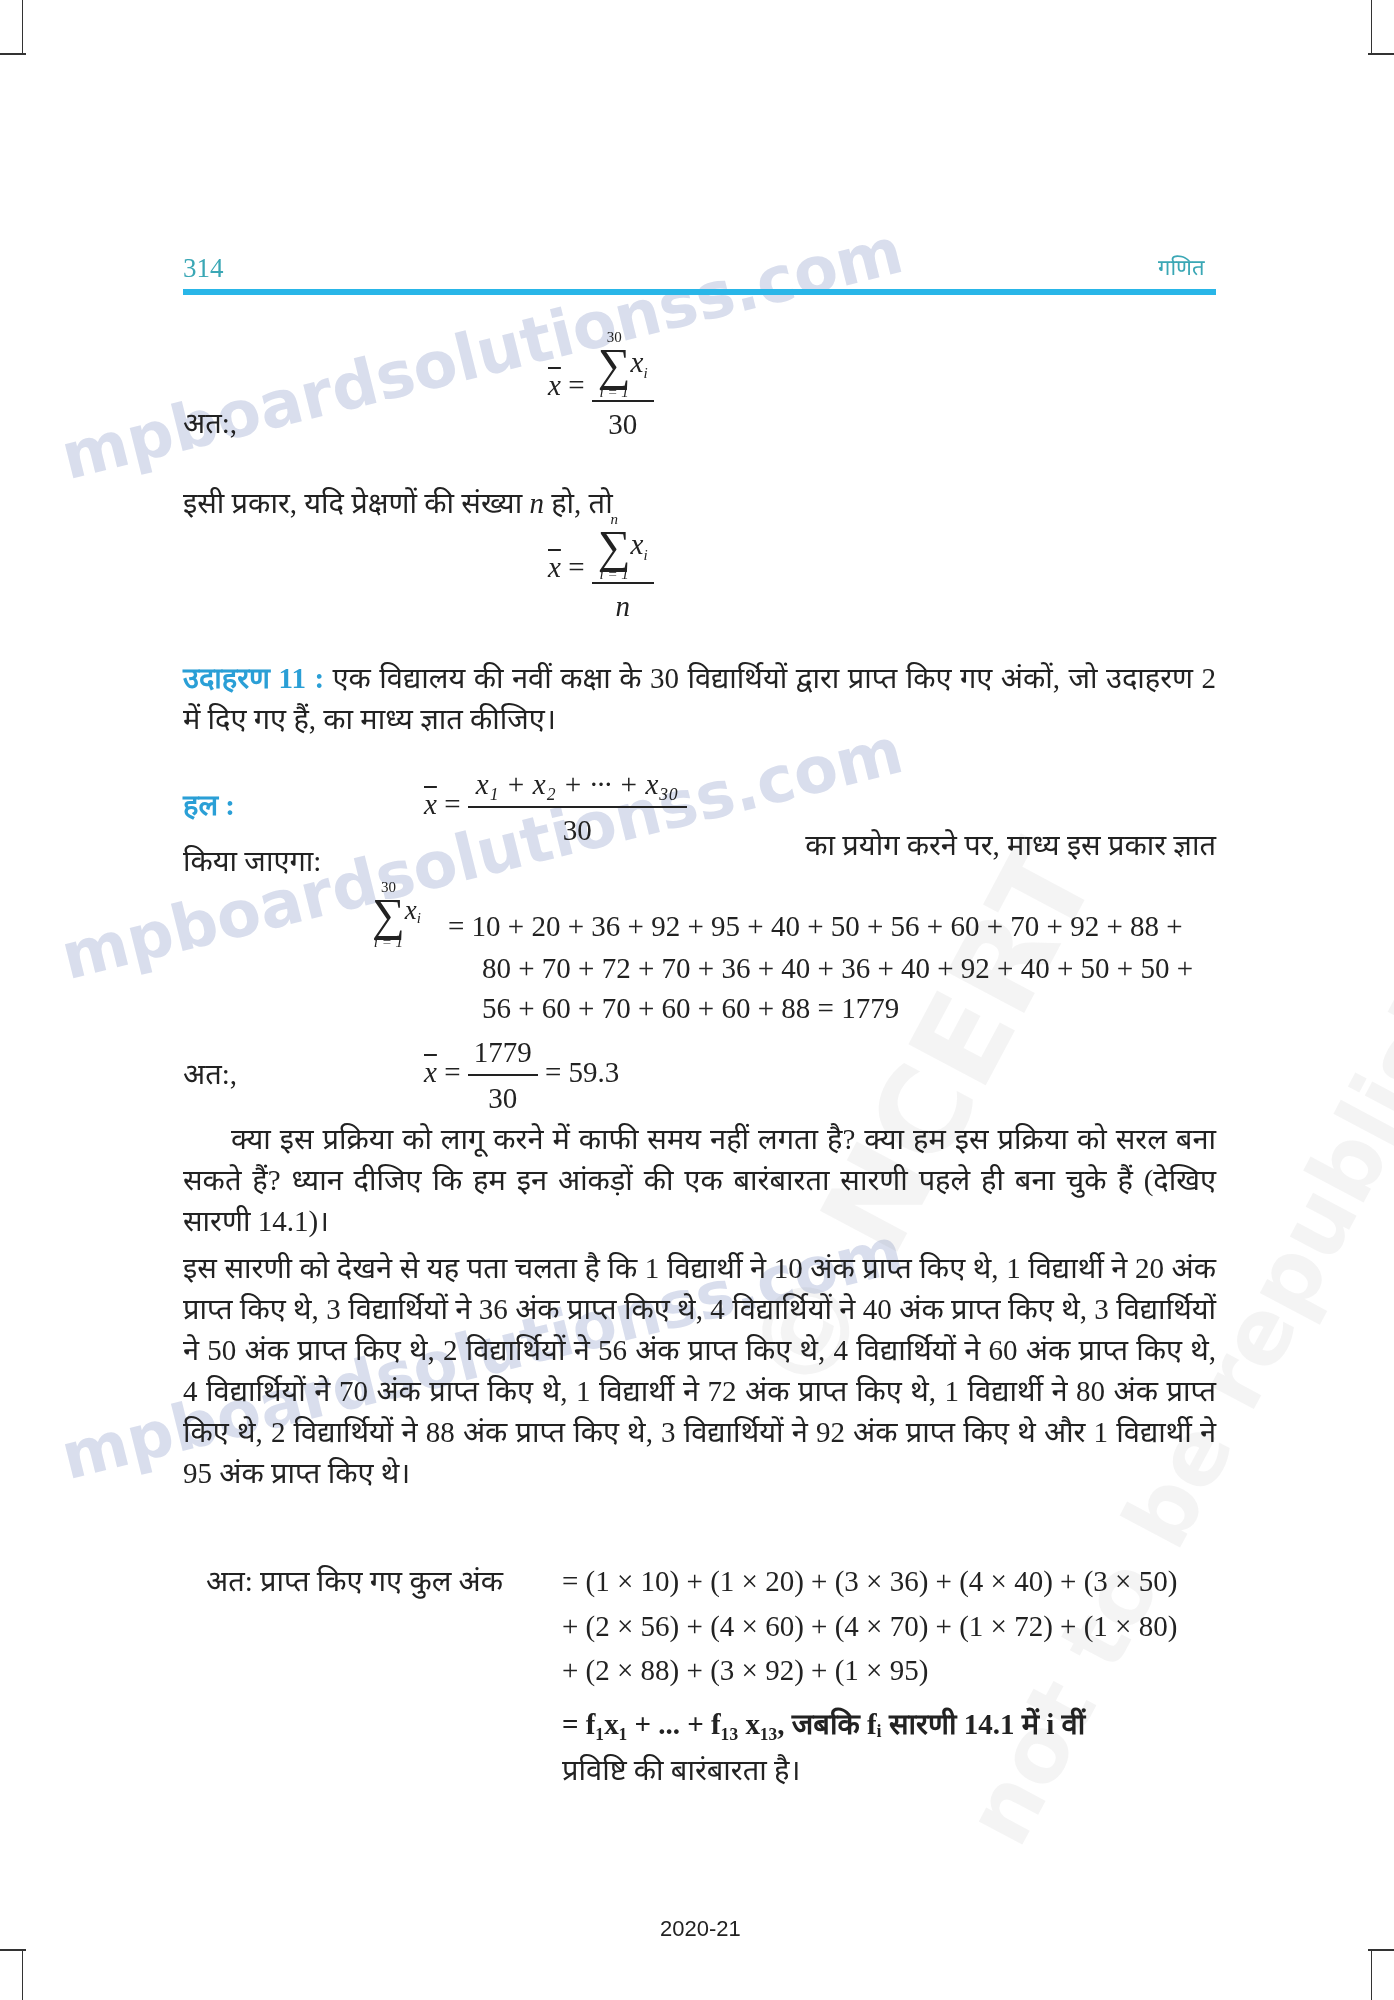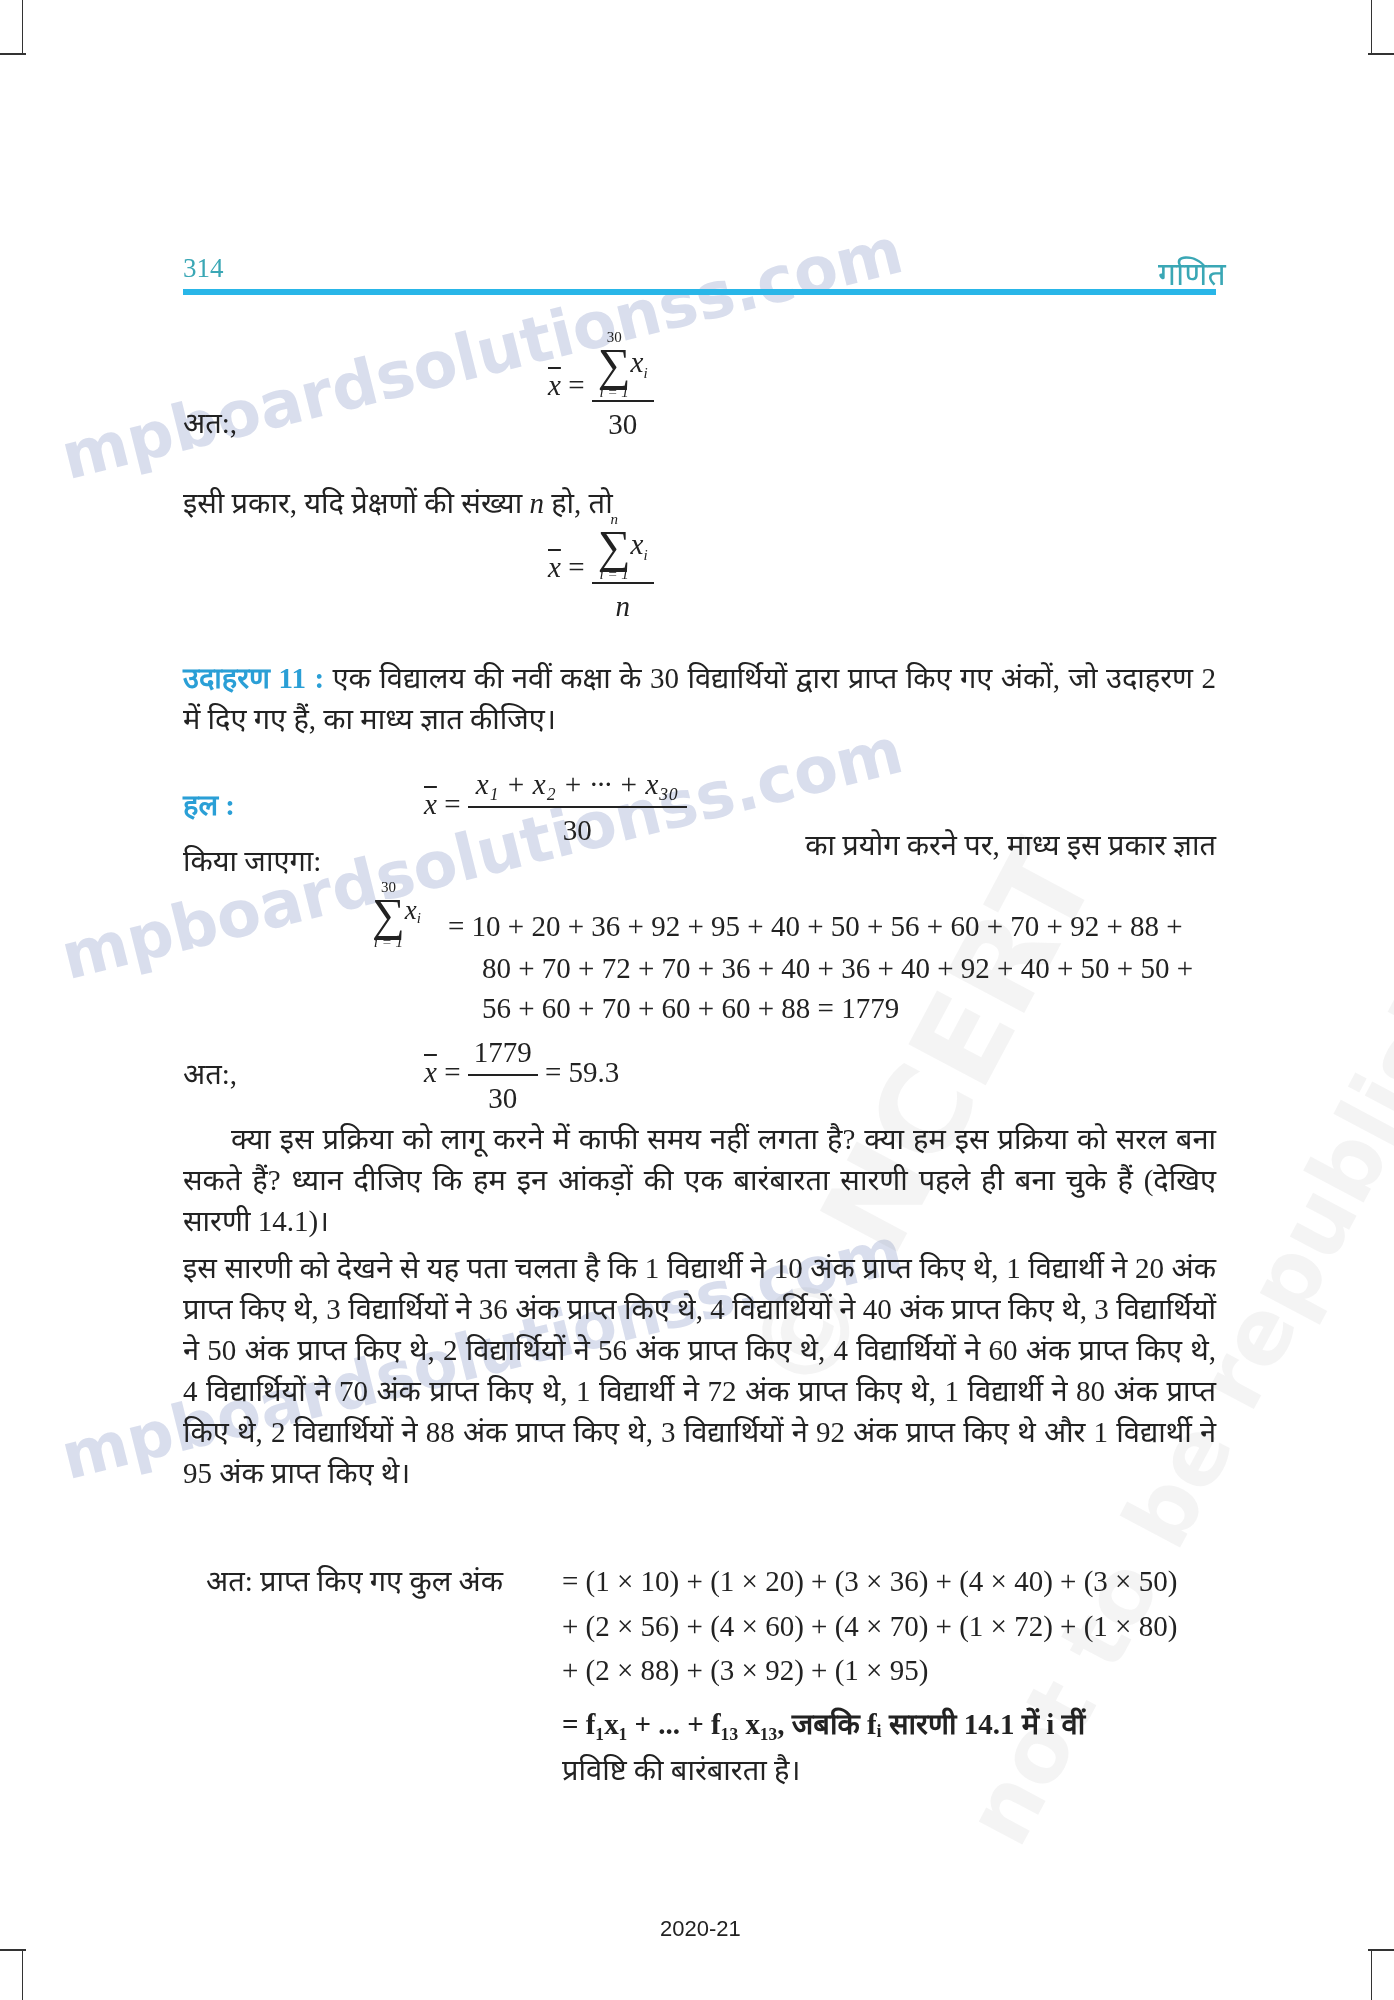--- a/index.html
+++ b/index.html
@@ -2,21 +2,21 @@
 <html><head>
 <meta charset="utf-8">
 <style>
   html, body { margin:0; padding:0; }
   body { width:1394px; height:2000px; background:#ffffff; position:relative; overflow:hidden;
          font-family:"Liberation Serif", "DejaVu Serif", serif; color:#222; }
   .crop { position:absolute; background:#333; }
   .abs { position:absolute; white-space:nowrap; }
   .txt { font-size:29px; line-height:44px; }
   .hdr-num { color:#3aa7b5; font-size:27px; }
-  .hdr-title { color:#3aa7b5; font-size:32px;text-align:center; }
+  .hdr-title { color:#3aa7b5; font-size:22px;text-align:center; }
   .hdr-line { position:absolute; left:183px; top:289px; width:1033px; height:6px; background:#29b6e8; }
   .blue { color:#2a9fd6; font-weight:bold; }
   .math { font-family:"Liberation Serif", "DejaVu Serif", serif; }
   .it { font-style:italic; }
   .frac { display:inline-block; vertical-align:middle; text-align:center; }
   .frac .num { display:block; border-bottom:2px solid #222; padding:0 6px; }
   .frac .den { display:block; }
   .sigma { display:inline-block; text-align:center; vertical-align:middle; line-height:1; }
   .sigma .top, .sigma .bot { display:block; font-size:15px; }
   .sigma .sym { display:block; font-size:46px; line-height:40px; }

